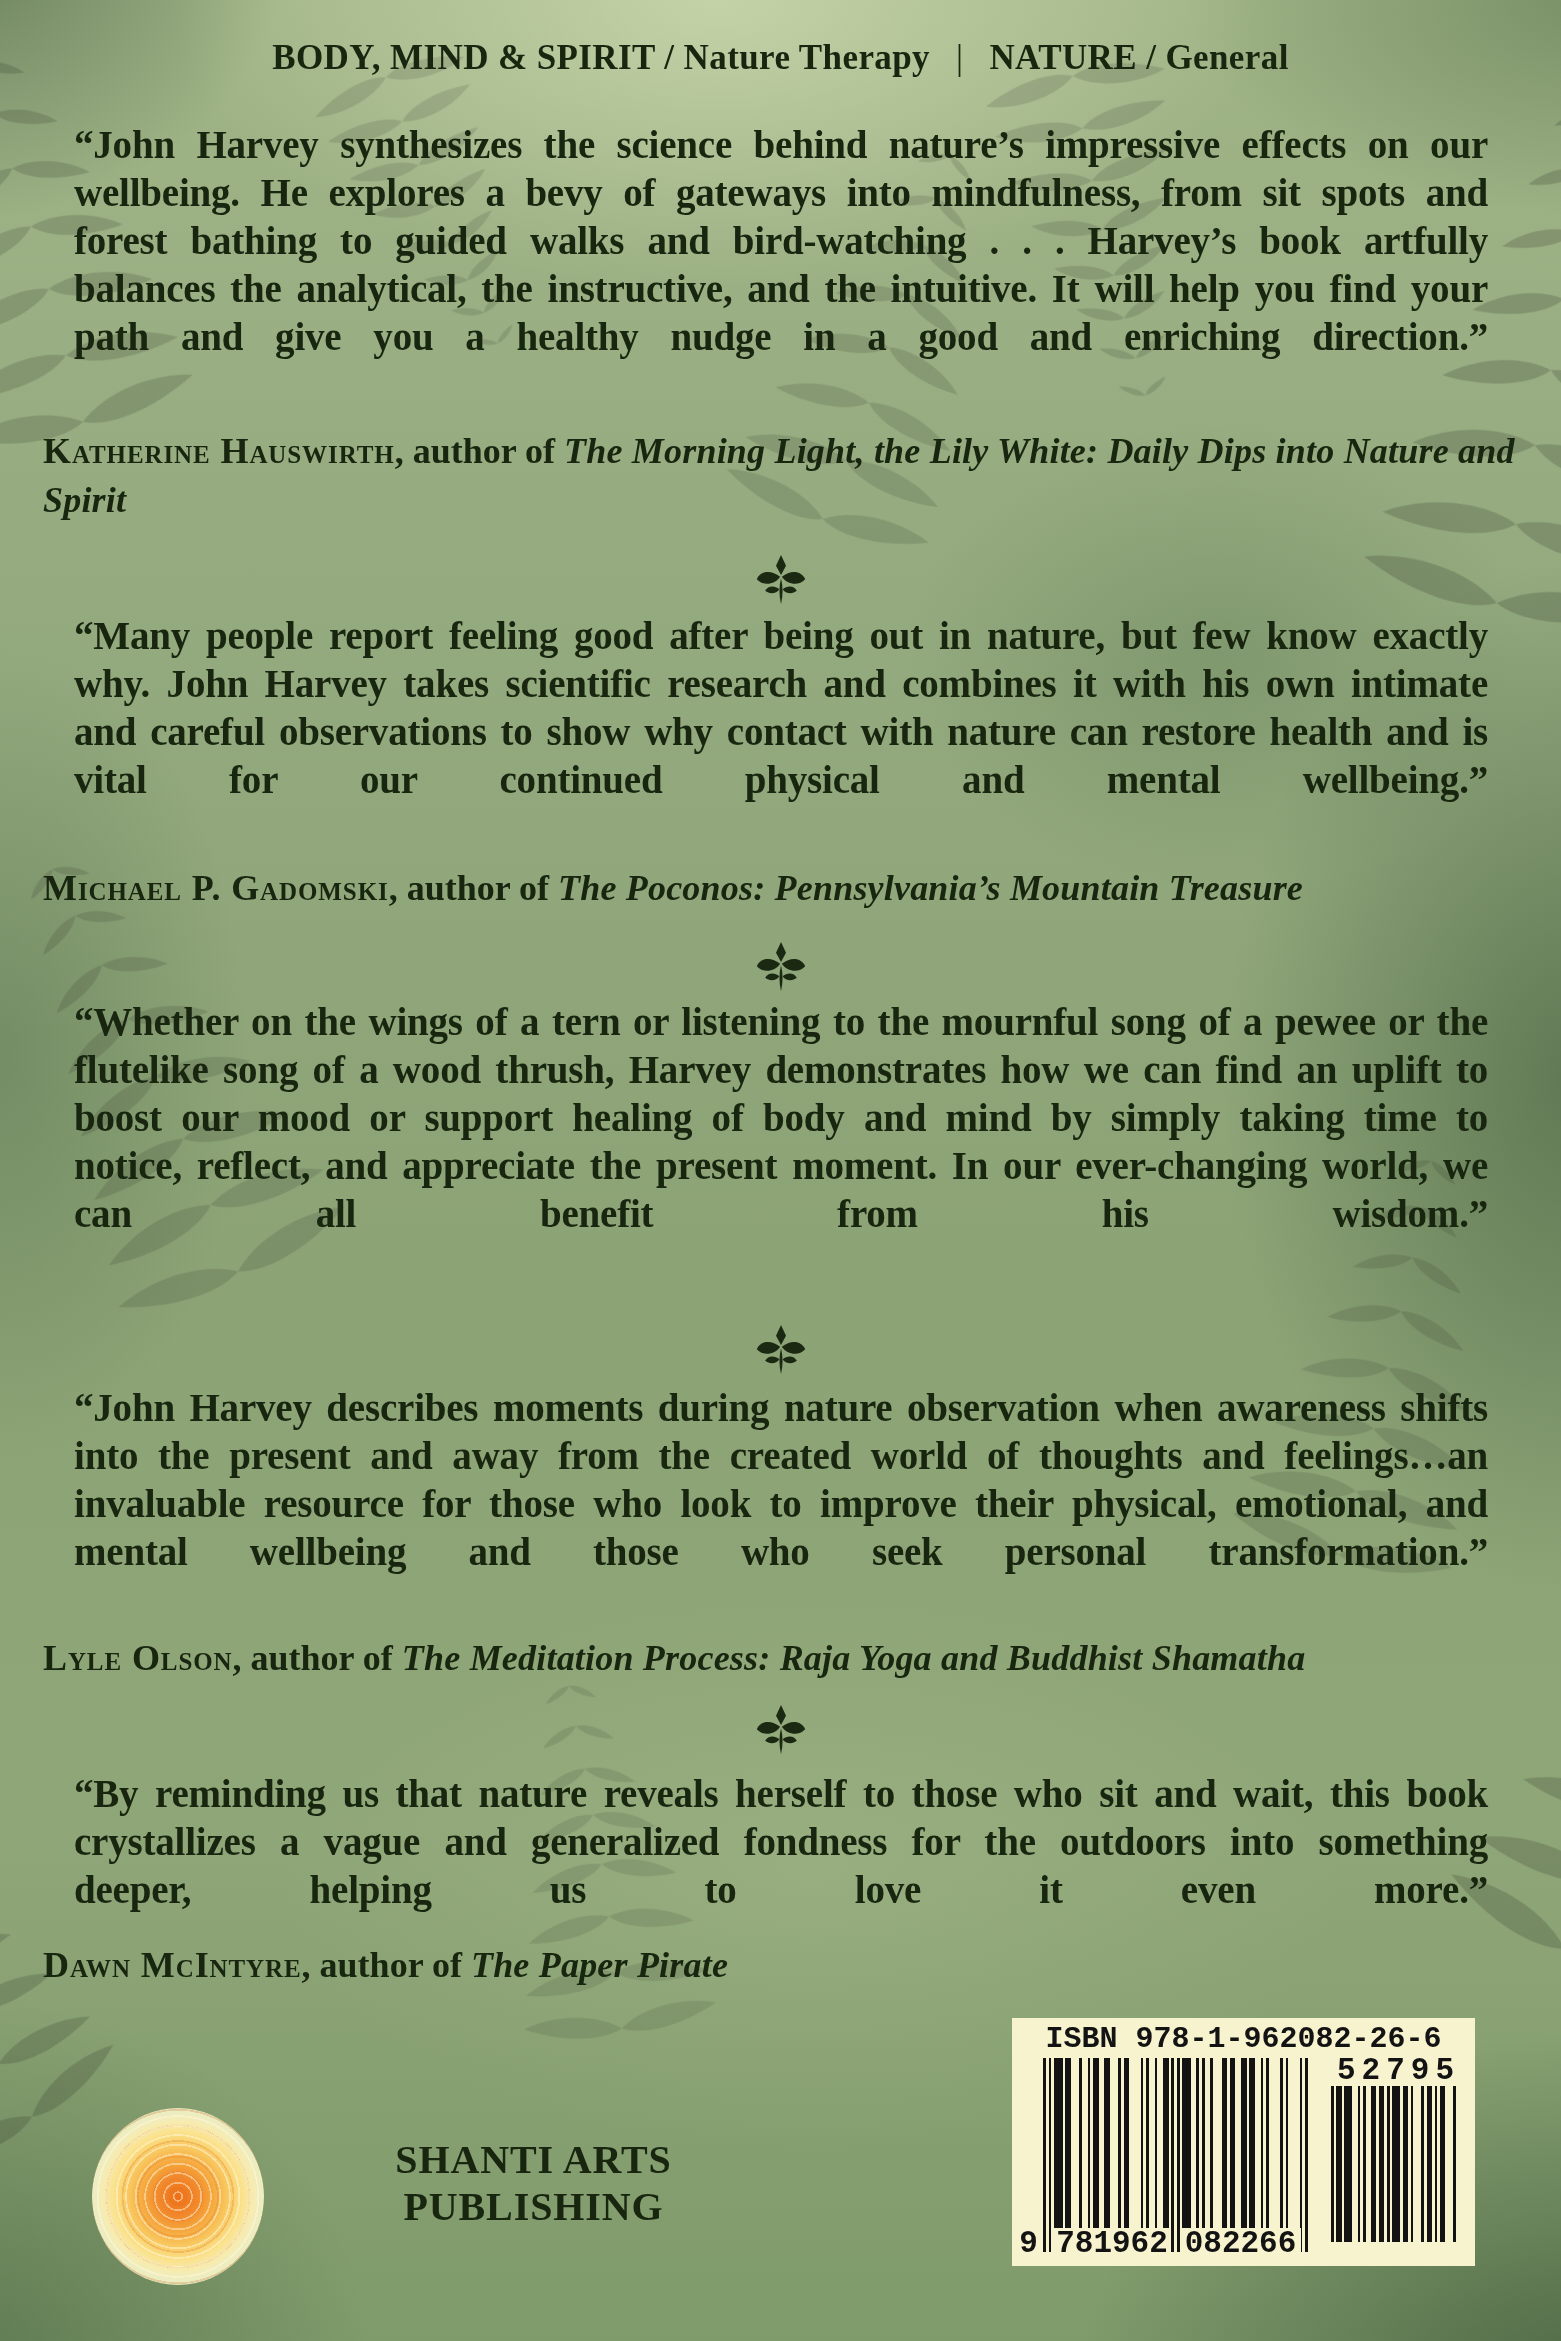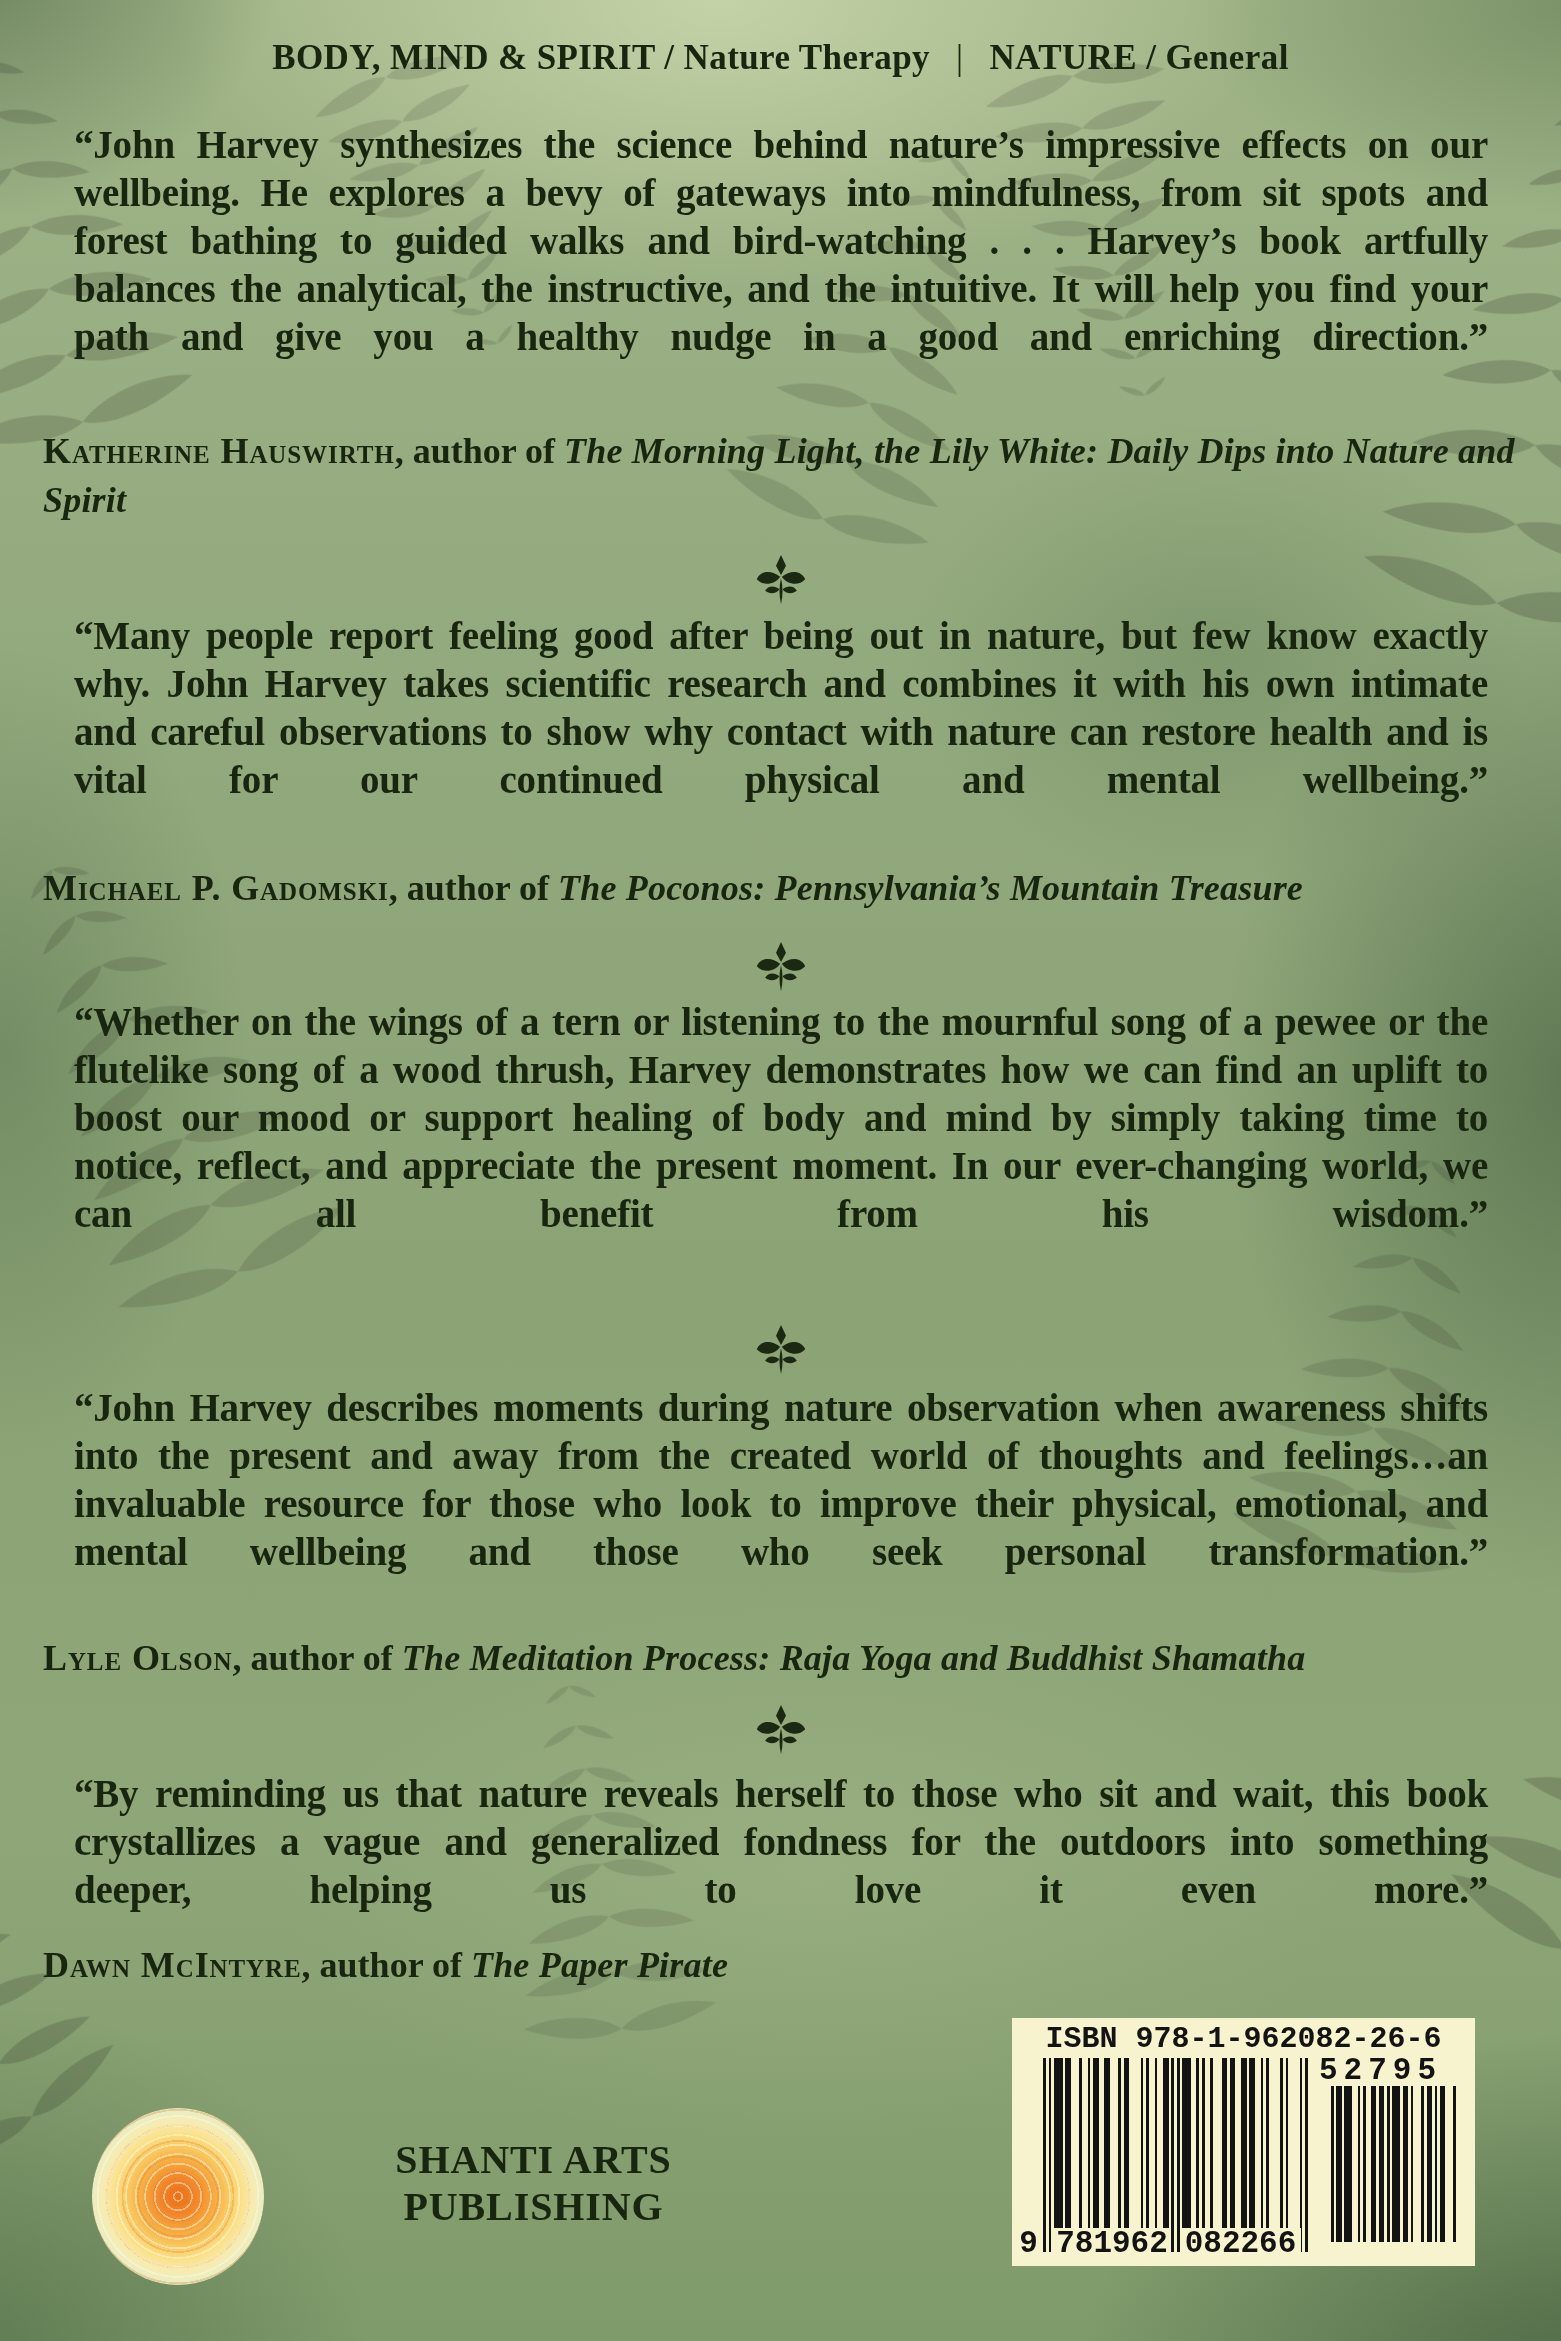--- a/index.html
+++ b/index.html
@@ -103,21 +103,21 @@
   .barcode-panel svg rect { fill:#131313; shape-rendering:crispEdges; }
   .bc-digits span {
     position:absolute; top:210px; height:31px;
     font-family:"Liberation Mono", monospace; font-size:31px; font-weight:700;
     background:#f7f3cf; text-align:center; line-height:31px;
   }
   .bc-d-left   { left:1.7px;  width:29.5px; }
   .bc-d-group1 { left:42px; width:116px; }
   .bc-d-group2 { left:168px;width:121px; }
   .bc-addon-digits {
-    position:absolute; left:301px; top:35px; width:125px; text-align:left;
+    position:absolute; left:319px; top:35px; width:125px; text-align:left;
     font-family:"Liberation Mono", monospace; font-size:31px; font-weight:700;
     letter-spacing:6px; text-indent:6px;
   }
 </style>
 </head>
 <body>
 
 <div class="page">
 
   <svg class="bg-ferns" width="1561" height="2342" viewBox="0 0 1800 2700">

